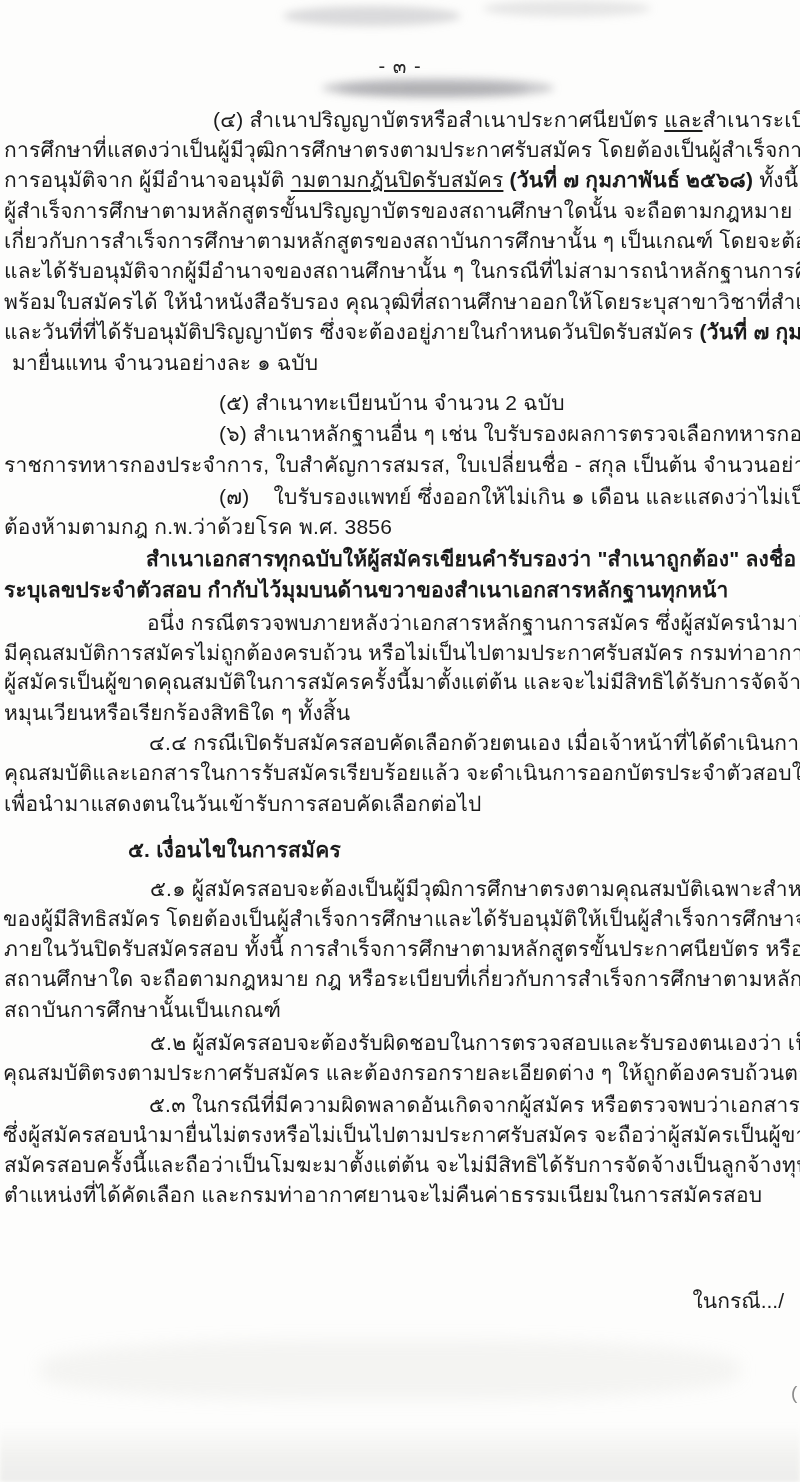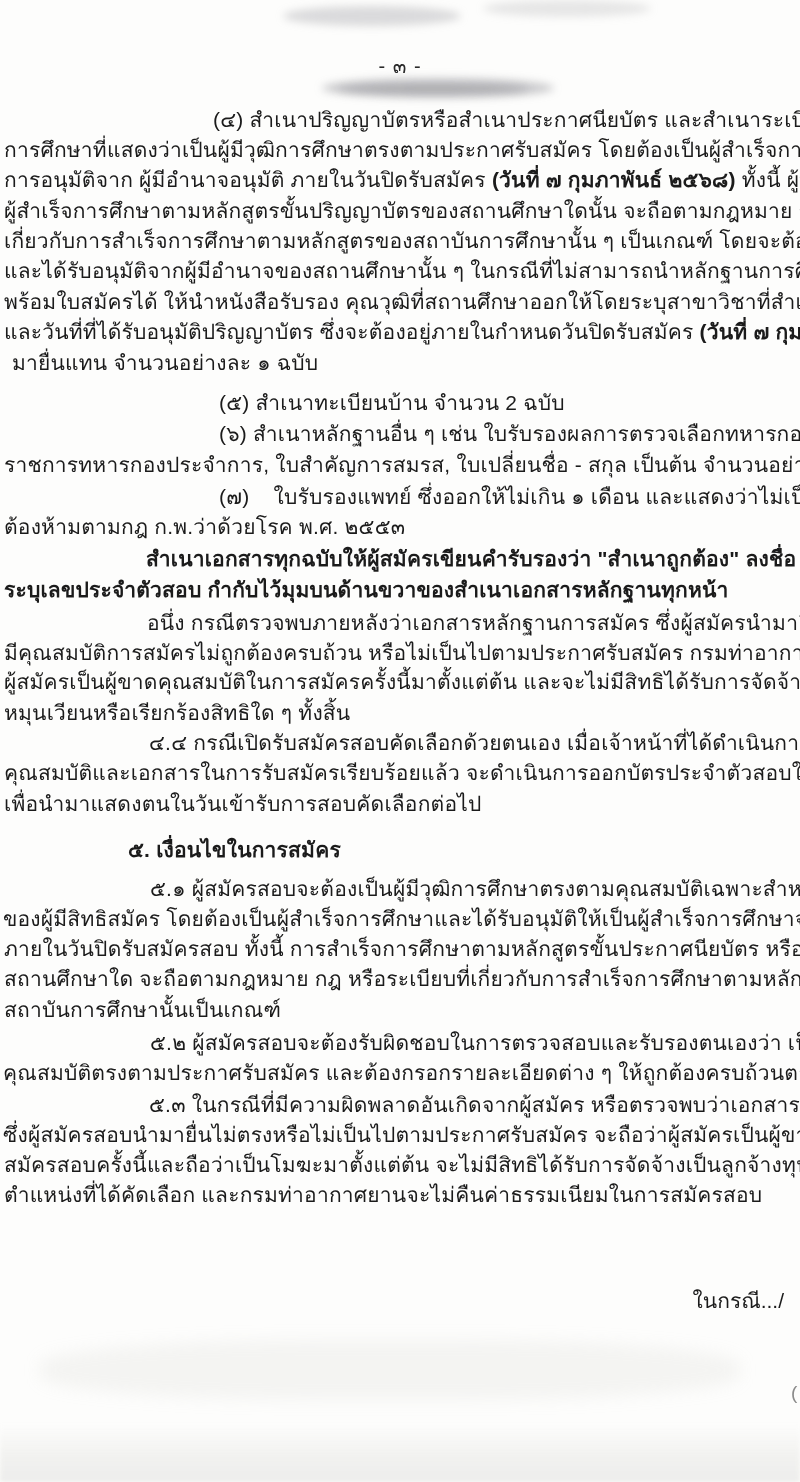--- a/index.html
+++ b/index.html
@@ -16,21 +16,21 @@
     color: #1b1b1b;
   }
   .ln {
     position: absolute;
     font-size: 21px;
     line-height: 27px;
     white-space: pre;
     letter-spacing: 0.2px;
   }
   .b { font-weight: bold; }
-  .u { text-underline-offset: 3px; }
+  .u { text-decoration: underline; text-underline-offset: 3px; }
   .pageno {
     position: absolute;
     top: 50px; left: 0; width: 800px;
     text-align: center;
     font-size: 20px;
     letter-spacing: 1px;
     color: #2a2a2a;
   }
   .cont {
     position: absolute;
@@ -64,35 +64,35 @@
   <div class="smg smg-top-2"></div>
   <div class="smg smg-mid"></div>
   <div class="smg smg-mid-2"></div>
   <div class="smg smg-low"></div>
   <div class="bshade"></div>
 
   <div class="pageno">- ๓ -</div>
 
   <div class="ln" style="top:106px;left:213px"><span>(๔) สำเนาปริญญาบัตรหรือสำเนาประกาศนียบัตร </span><span class="u">และ</span><span>สำเนาระเบียนแสดงผล</span></div>
   <div class="ln" style="top:136px;left:4px">การศึกษาที่แสดงว่าเป็นผู้มีวุฒิการศึกษาตรงตามประกาศรับสมัคร โดยต้องเป็นผู้สำเร็จการศึกษา และได้รับ</div>
-  <div class="ln" style="top:166px;left:4px"><span>การอนุมัติจาก ผู้มีอำนาจอนุมัติ </span><span class="u">ภายในวันปิดรับสมัคร</span><span> </span><span class="b">(วันที่ ๗ กุมภาพันธ์ ๒๕๖๘)</span><span> ทั้งนี้ ผู้ที่จะถือว่าเป็น</span></div>
+  <div class="ln" style="top:166px;left:4px"><span>การอนุมัติจาก ผู้มีอำนาจอนุมัติ </span><span class="u">ามตามกฎันปิดรับสมัคร</span><span> </span><span class="b">(วันที่ ๗ กุมภาพันธ์ ๒๕๖๘)</span><span> ทั้งนี้ ผู้ที่จะถือว่าเป็น</span></div>
   <div class="ln" style="top:197px;left:4px">ผู้สำเร็จการศึกษาตามหลักสูตรขั้นปริญญาบัตรของสถานศึกษาใดนั้น จะถือตามกฎหมาย กฎ หรือระเบียบที่</div>
   <div class="ln" style="top:227px;left:4px">เกี่ยวกับการสำเร็จการศึกษาตามหลักสูตรของสถาบันการศึกษานั้น ๆ เป็นเกณฑ์ โดยจะต้องสำเร็จการศึกษา</div>
   <div class="ln" style="top:257px;left:4px">และได้รับอนุมัติจากผู้มีอำนาจของสถานศึกษานั้น ๆ ในกรณีที่ไม่สามารถนำหลักฐานการศึกษาดังกล่าวมายื่น</div>
   <div class="ln" style="top:288px;left:4px">พร้อมใบสมัครได้ ให้นำหนังสือรับรอง คุณวุฒิที่สถานศึกษาออกให้โดยระบุสาขาวิชาที่สำเร็จการศึกษา</div>
   <div class="ln" style="top:318px;left:4px"><span>และวันที่ที่ได้รับอนุมัติปริญญาบัตร ซึ่งจะต้องอยู่ภายในกำหนดวันปิดรับสมัคร </span><span class="b">(วันที่ ๗ กุมภาพันธ์ ๒๕๖๘)</span></div>
   <div class="ln" style="top:349px;left:12px">มายื่นแทน จำนวนอย่างละ ๑ ฉบับ</div>
 
   <div class="ln" style="top:389px;left:219px">(๕) สำเนาทะเบียนบ้าน จำนวน 2 ฉบับ</div>
 
   <div class="ln" style="top:420px;left:219px">(๖) สำเนาหลักฐานอื่น ๆ เช่น ใบรับรองผลการตรวจเลือกทหารกองเกินเข้ารับ</div>
   <div class="ln" style="top:451px;left:4px">ราชการทหารกองประจำการ, ใบสำคัญการสมรส, ใบเปลี่ยนชื่อ - สกุล เป็นต้น จำนวนอย่างละ ๑ ฉบับ</div>
 
   <div class="ln" style="top:483px;left:219px">(๗)    ใบรับรองแพทย์ ซึ่งออกให้ไม่เกิน ๑ เดือน และแสดงว่าไม่เป็นโรคที่</div>
-  <div class="ln" style="top:513px;left:4px">ต้องห้ามตามกฎ ก.พ.ว่าด้วยโรค พ.ศ. ๒๕๕๓</div>
+  <div class="ln" style="top:513px;left:4px">ต้องห้ามตามกฎ ก.พ.ว่าด้วยโรค พ.ศ. 3856</div>
 
   <div class="ln b" style="top:545px;left:146px">สำเนาเอกสารทุกฉบับให้ผู้สมัครเขียนคำรับรองว่า "สำเนาถูกต้อง" ลงชื่อ วันที่ และ</div>
   <div class="ln b" style="top:576px;left:4px">ระบุเลขประจำตัวสอบ กำกับไว้มุมบนด้านขวาของสำเนาเอกสารหลักฐานทุกหน้า</div>
 
   <div class="ln" style="top:609px;left:147px">อนึ่ง กรณีตรวจพบภายหลังว่าเอกสารหลักฐานการสมัคร ซึ่งผู้สมัครนำมายื่นไม่ตรงหรือ</div>
   <div class="ln" style="top:639px;left:4px">มีคุณสมบัติการสมัครไม่ถูกต้องครบถ้วน หรือไม่เป็นไปตามประกาศรับสมัคร กรมท่าอากาศยานจะถือว่า</div>
   <div class="ln" style="top:668px;left:4px">ผู้สมัครเป็นผู้ขาดคุณสมบัติในการสมัครครั้งนี้มาตั้งแต่ต้น และจะไม่มีสิทธิได้รับการจัดจ้างเป็นลูกจ้างทุน</div>
   <div class="ln" style="top:699px;left:4px">หมุนเวียนหรือเรียกร้องสิทธิใด ๆ ทั้งสิ้น</div>
 
   <div class="ln" style="top:729px;left:149px">๔.๔ กรณีเปิดรับสมัครสอบคัดเลือกด้วยตนเอง เมื่อเจ้าหน้าที่ได้ดำเนินการตรวจสอบ</div>

